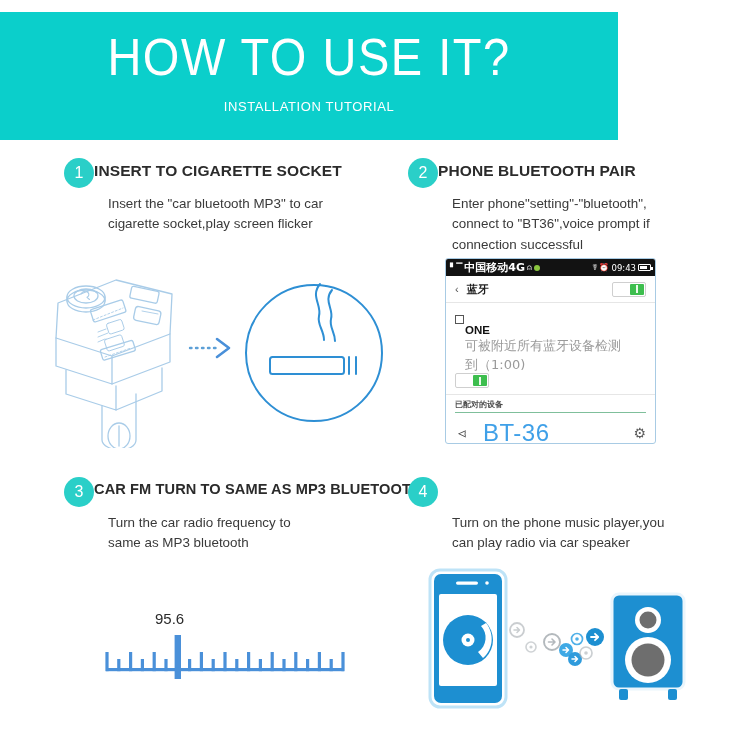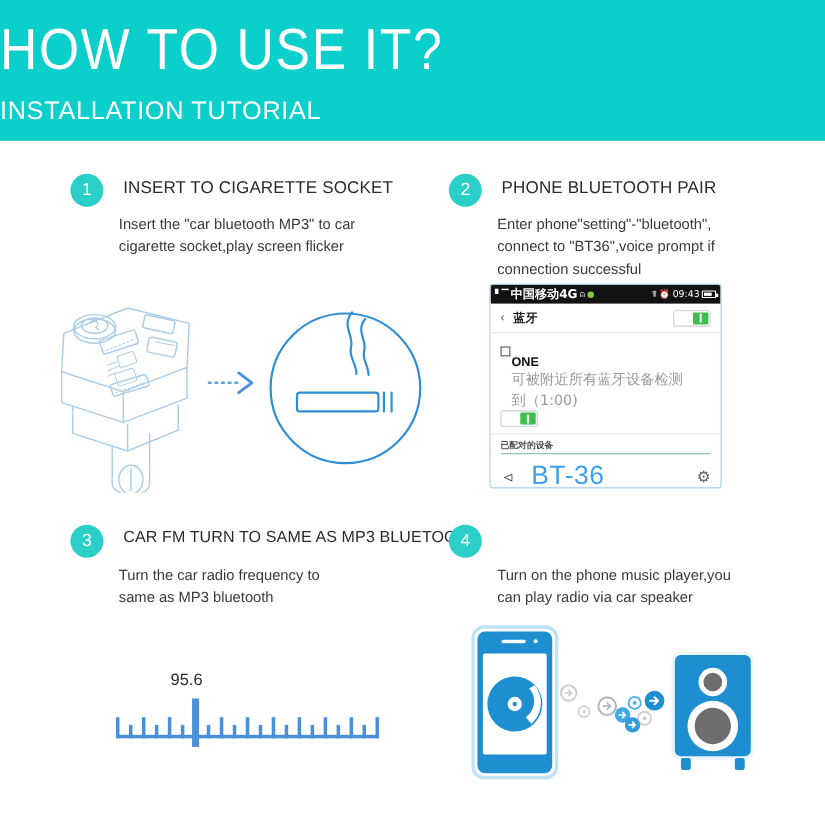--- a/index.html
+++ b/index.html
@@ -6,60 +6,60 @@
   html, body {
     width: 750px; height: 750px;
     background: #ffffff;
     font-family: "Liberation Sans", sans-serif;
     overflow: hidden;
   }
   #page { position: relative; width: 750px; height: 750px; background:#fff; }
 
   
   .header {
-    position: absolute; left:0; top:0; width:750px; height:128px;
+    position: absolute; left:0; top:12px; width:618px; height:128px;
     background:#0BCFCB;
-    display:flex; flex-direction:column; align-items:flex-start; justify-content:flex-start;
+    display:flex; flex-direction:column; align-items:center; justify-content:flex-start;
   }
   .header-title {
     margin-top: 18px;
     color:#ffffff;
     font-size: 47px;
     font-weight: 300;
     letter-spacing: 1.5px;
     line-height: 1;
     font-family: "Liberation Sans", sans-serif;
     transform: scaleY(1.12);
     transform-origin: top center;
   }
   .header-sub {
     margin-top: 22px;
     color:#ffffff;
-    font-size: 23px;
+    font-size: 13px;
     font-weight: 400;
     letter-spacing: 0.6px;
   }
 
   
   .step { position:absolute; }
   .step-head { display:flex; align-items:flex-start; }
   .badge {
     width:30px; height:30px; border-radius:50%;
     background:#2ACFC8; color:#fff;
     display:flex; align-items:center; justify-content:center;
     font-size:16px; font-weight:500; flex:none;
     margin-top:-4px;
   }
   .step-title {
-    margin-left:18px;
+    margin-left:0;
     font-size:15.5px;
     color:#2b2b2b;
     letter-spacing:0.1px;
     white-space:nowrap;
-    font-weight:400;
+    font-weight:700;
   }
   .step-body {
     margin-left:44px;
     margin-top:6px;
     font-size:13.4px;
     color:#3a3a3a;
     line-height:1.52;
     font-weight:400;
   }
   .step-body div { white-space:nowrap; }

